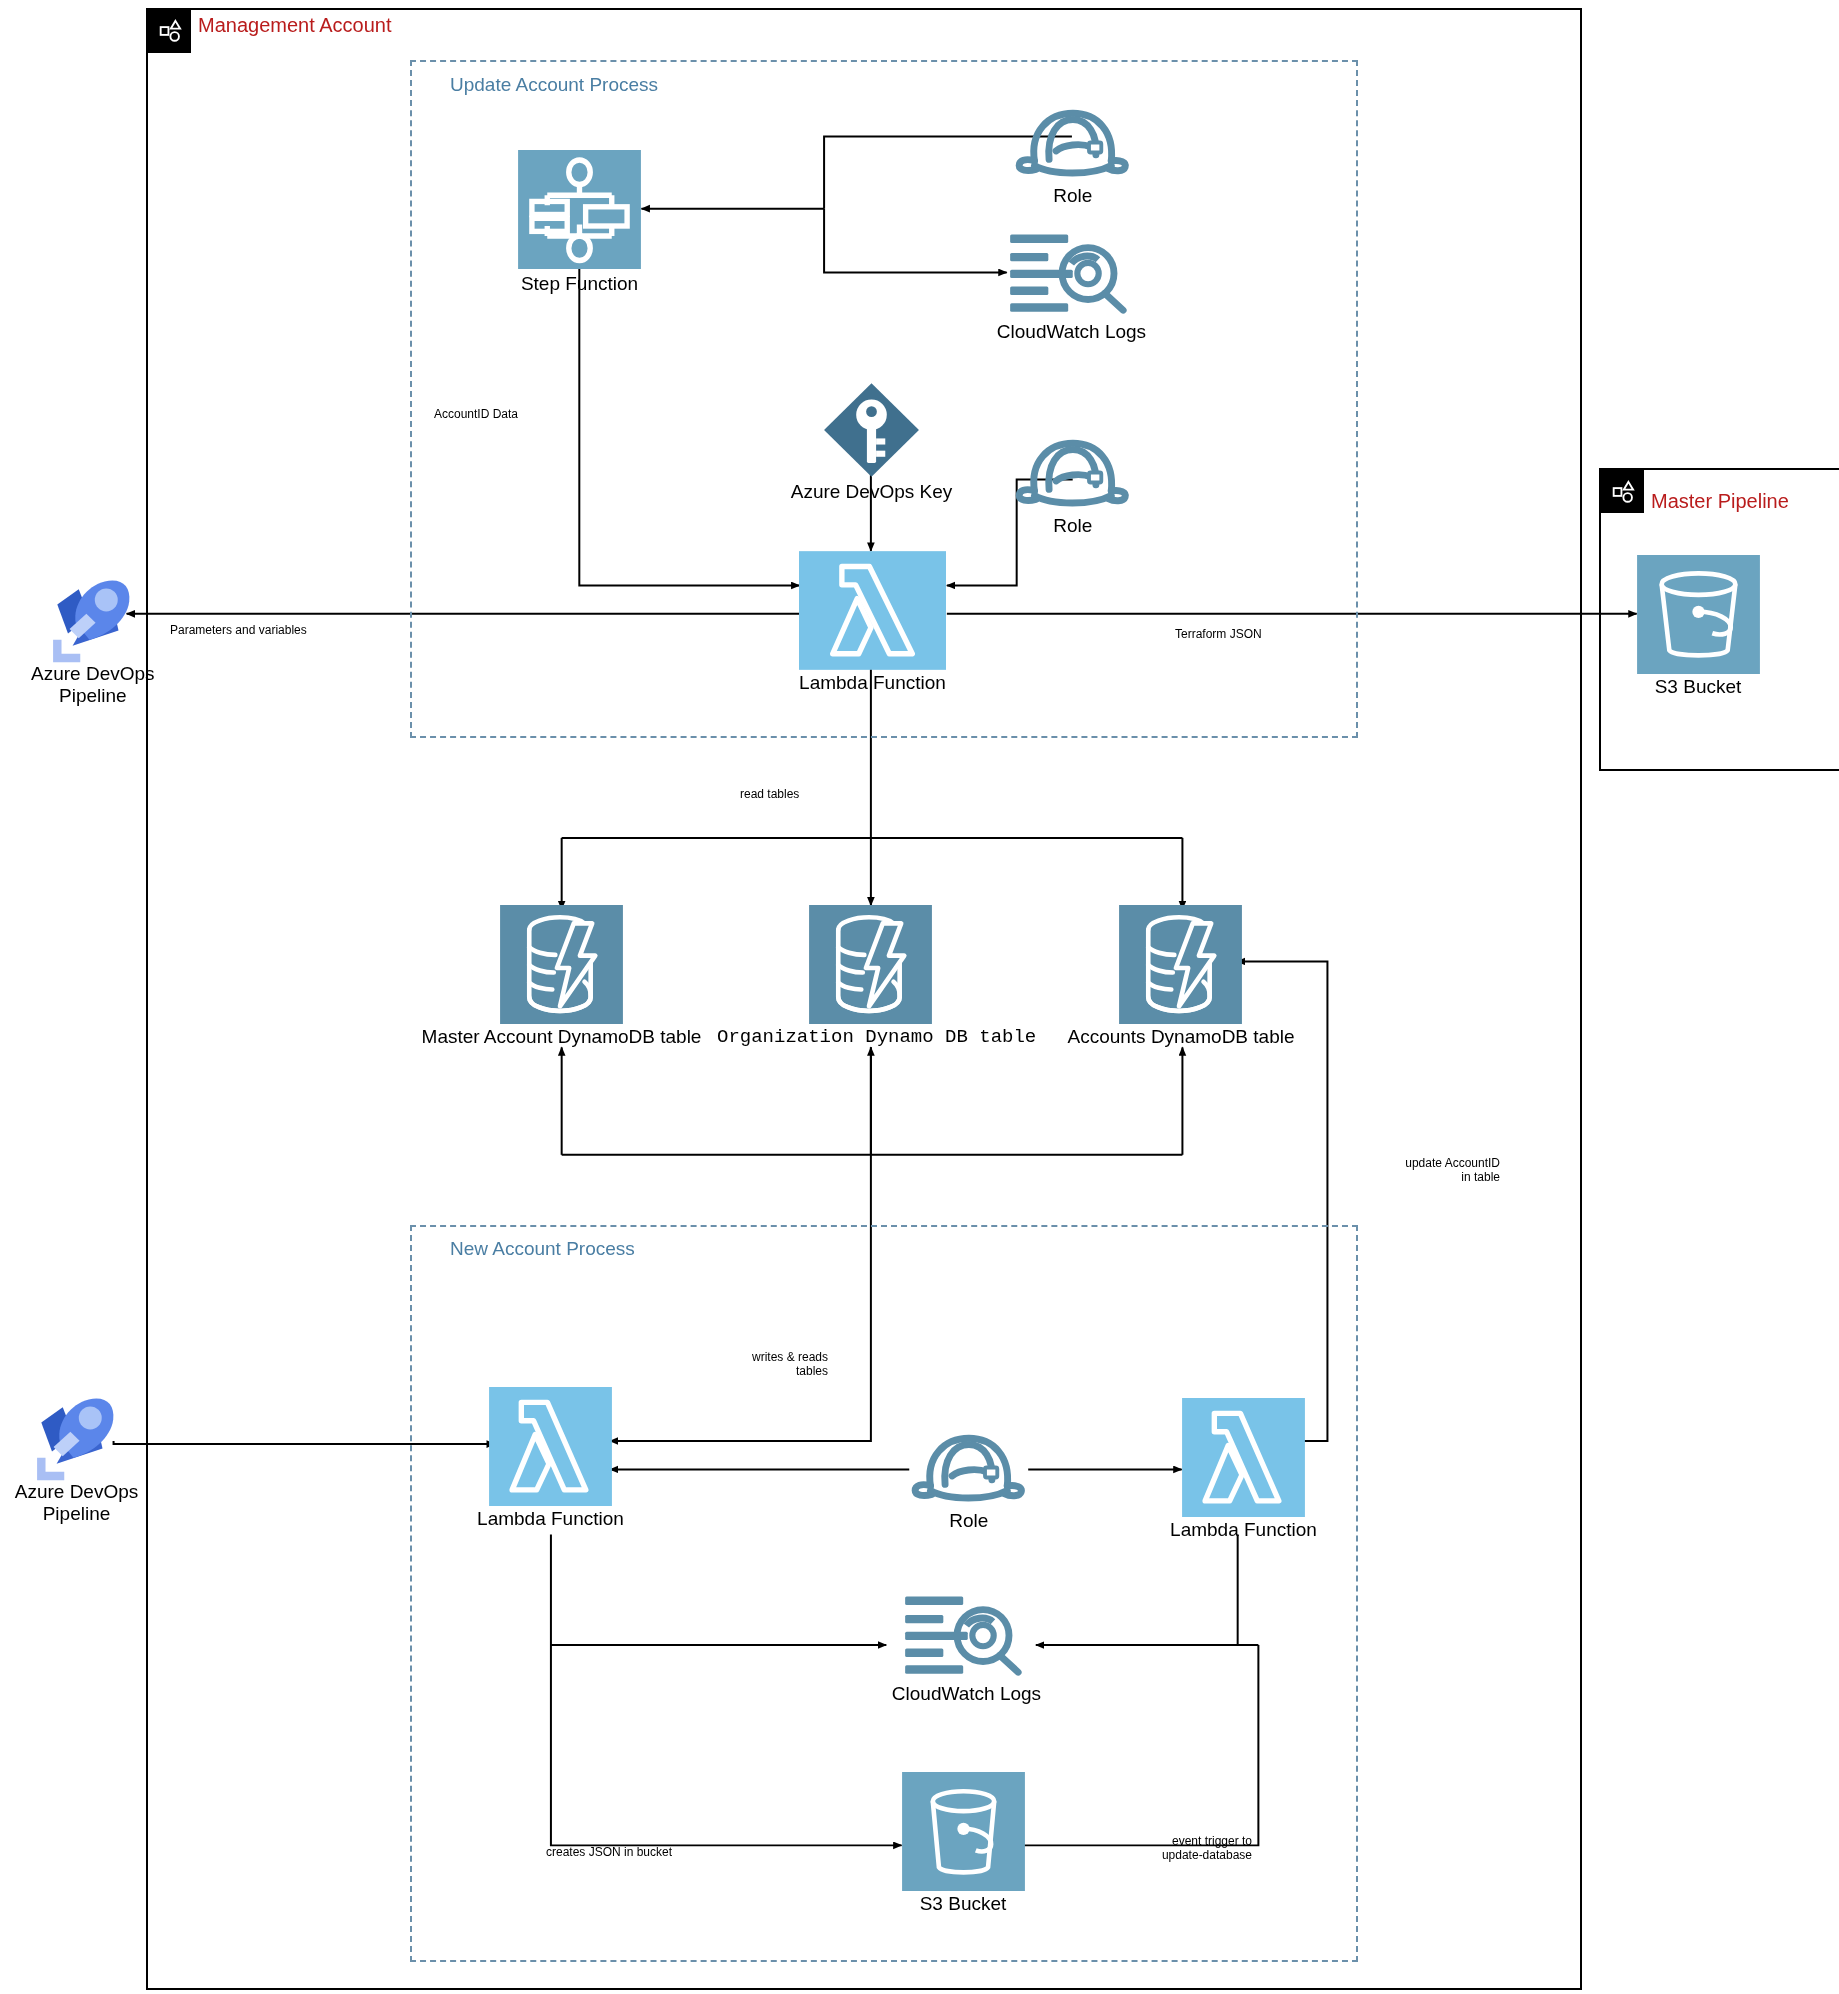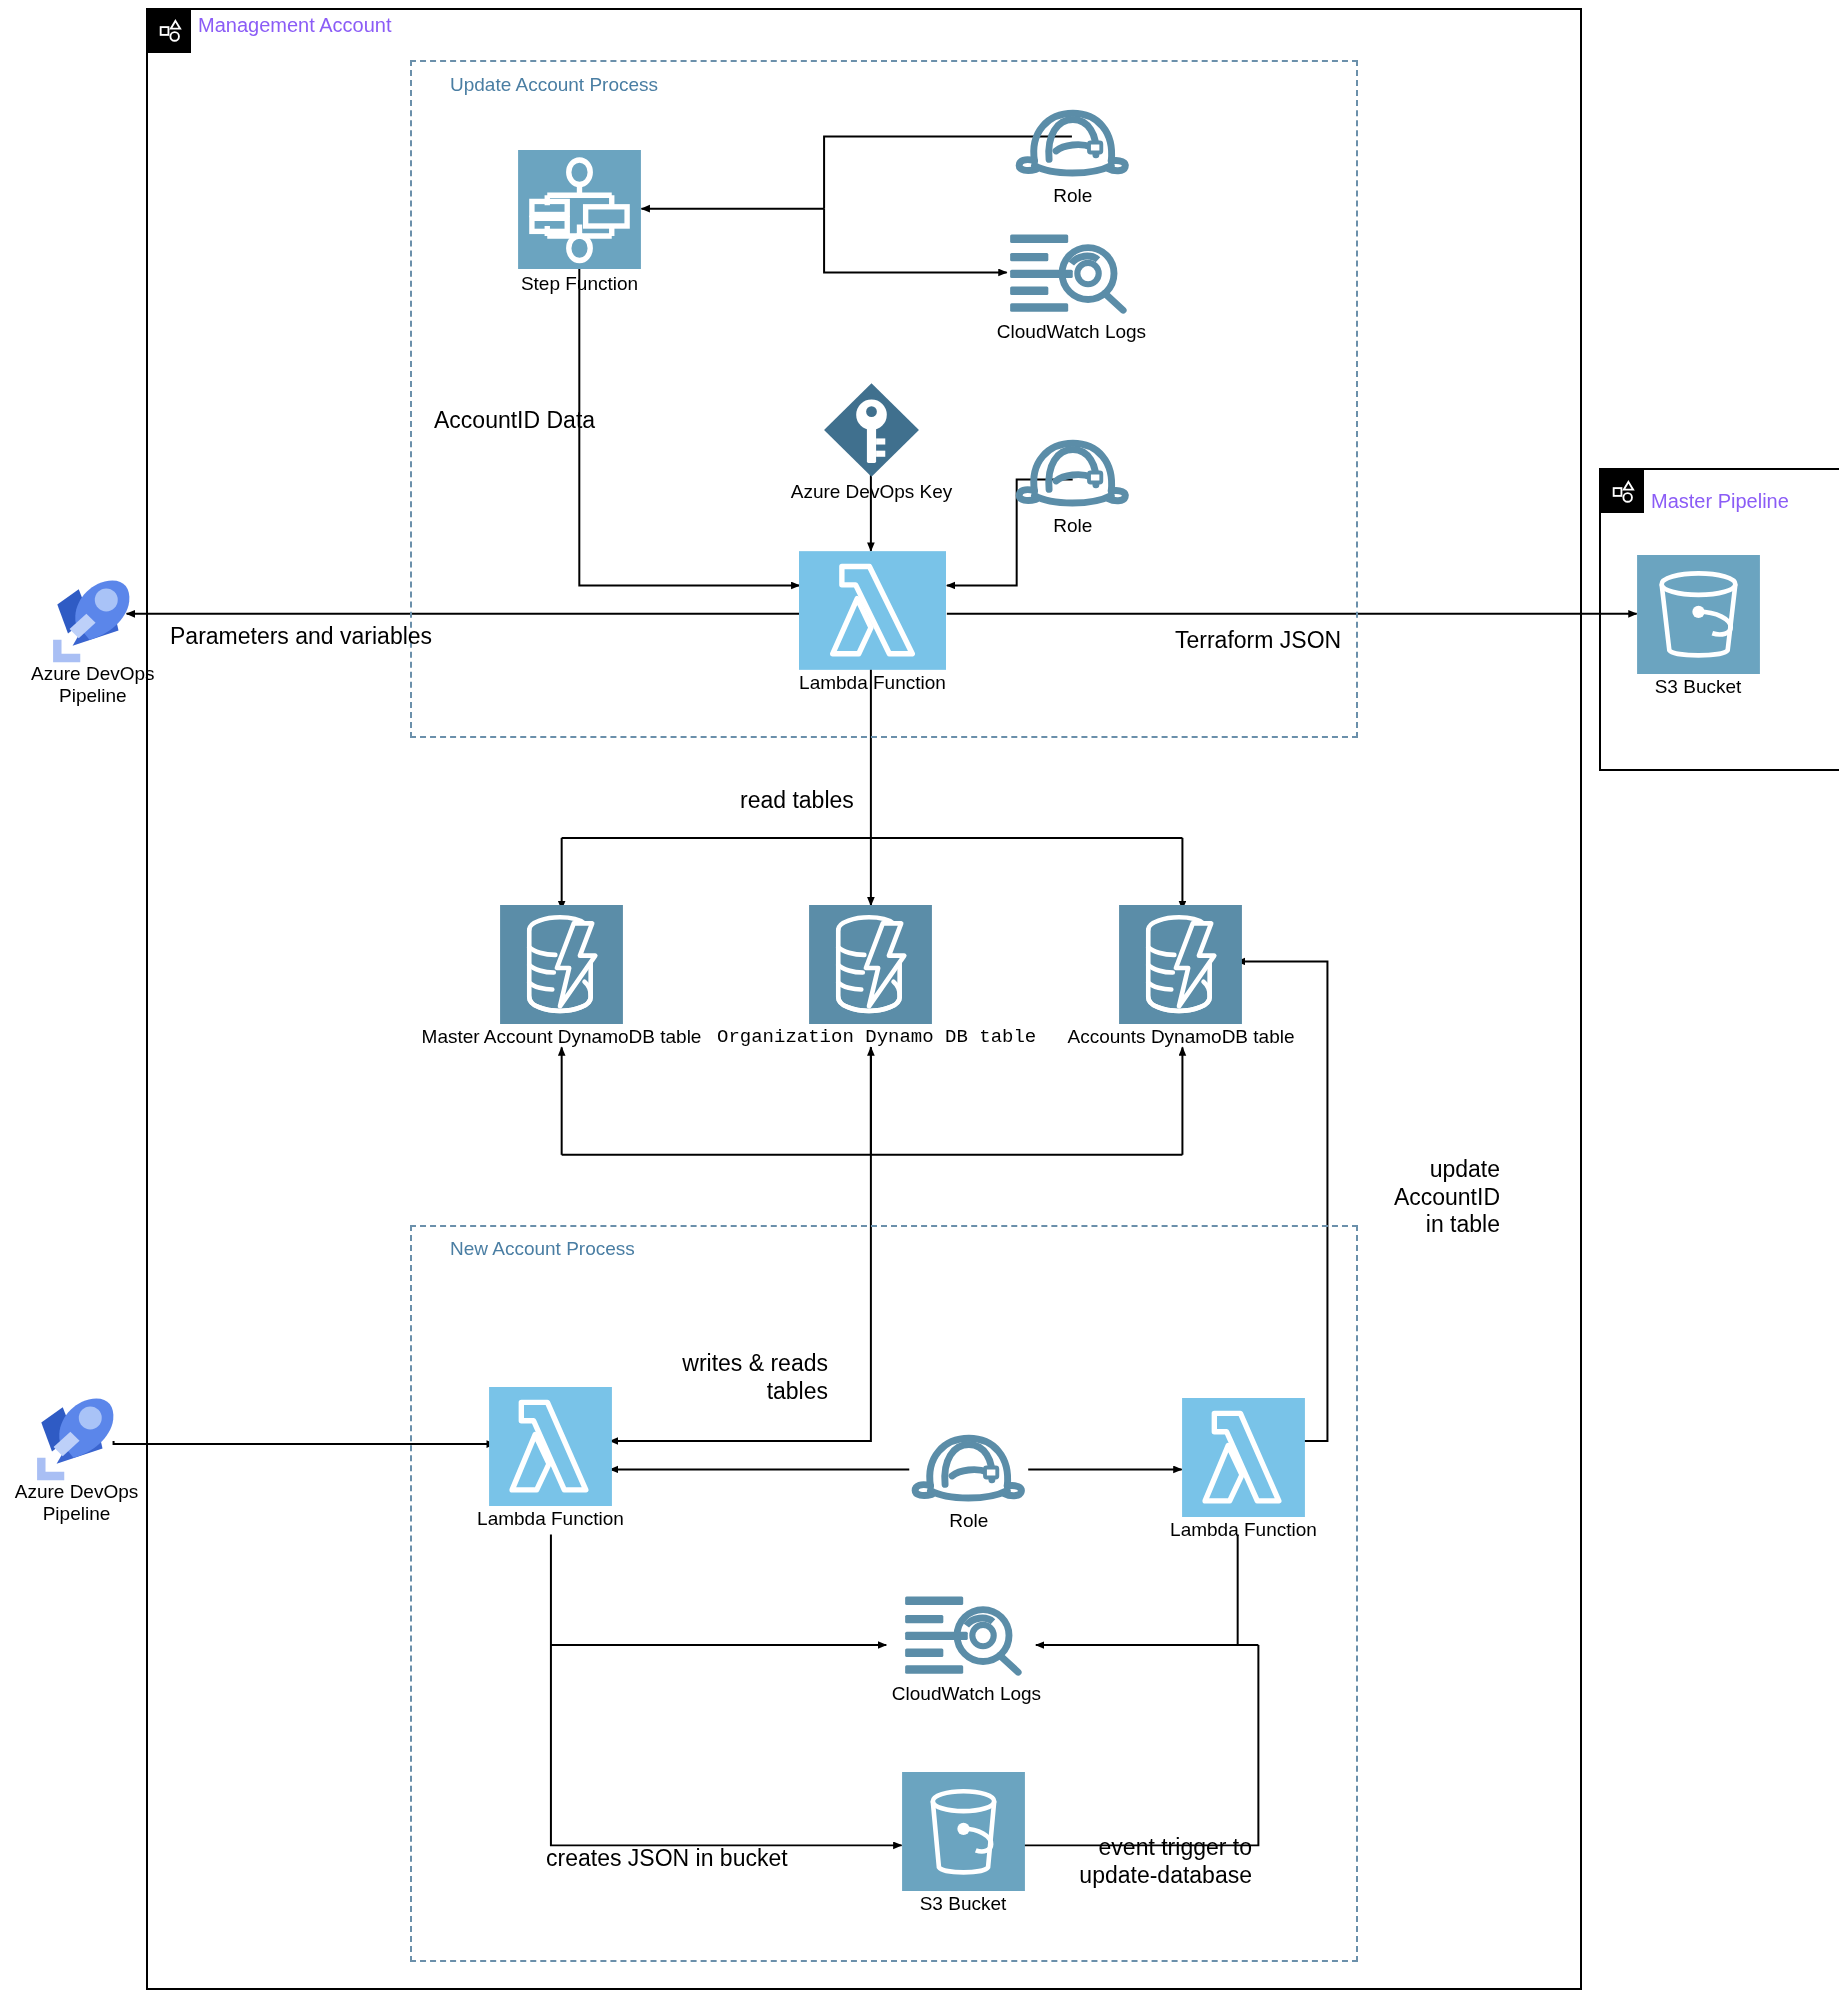--- a/index.html
+++ b/index.html
@@ -27,21 +27,21 @@
     top: 0; left: 0;
     width: 43px; height: 43px;
     background: #000000;
     display: flex;
     align-items: center;
     justify-content: center;
   }
   .account-title {
     position: absolute;
     font-size: 20px;
-    color: #8b5cf6;
+    color: #b91c1c;
     white-space: nowrap;
   }
 
   
   .process-box {
     border: 2.3px dashed #6b90ab;
     background: transparent;
   }
   .process-title {
     position: absolute;
@@ -61,21 +61,21 @@
     font-size: 19px;
     color: #000000;
     text-align: center;
     white-space: nowrap;
     line-height: 1.18;
   }
 
   
   .edge-label {
     position: absolute;
-    font-size: 23px;
+    font-size: 12px;
     color: #000000;
     line-height: 1.2;
     white-space: nowrap;
   }
   .edge-label.centered { text-align: right; white-space: normal; }
 
   
   #wires {
     position: absolute;
     top: 0; left: 0;

